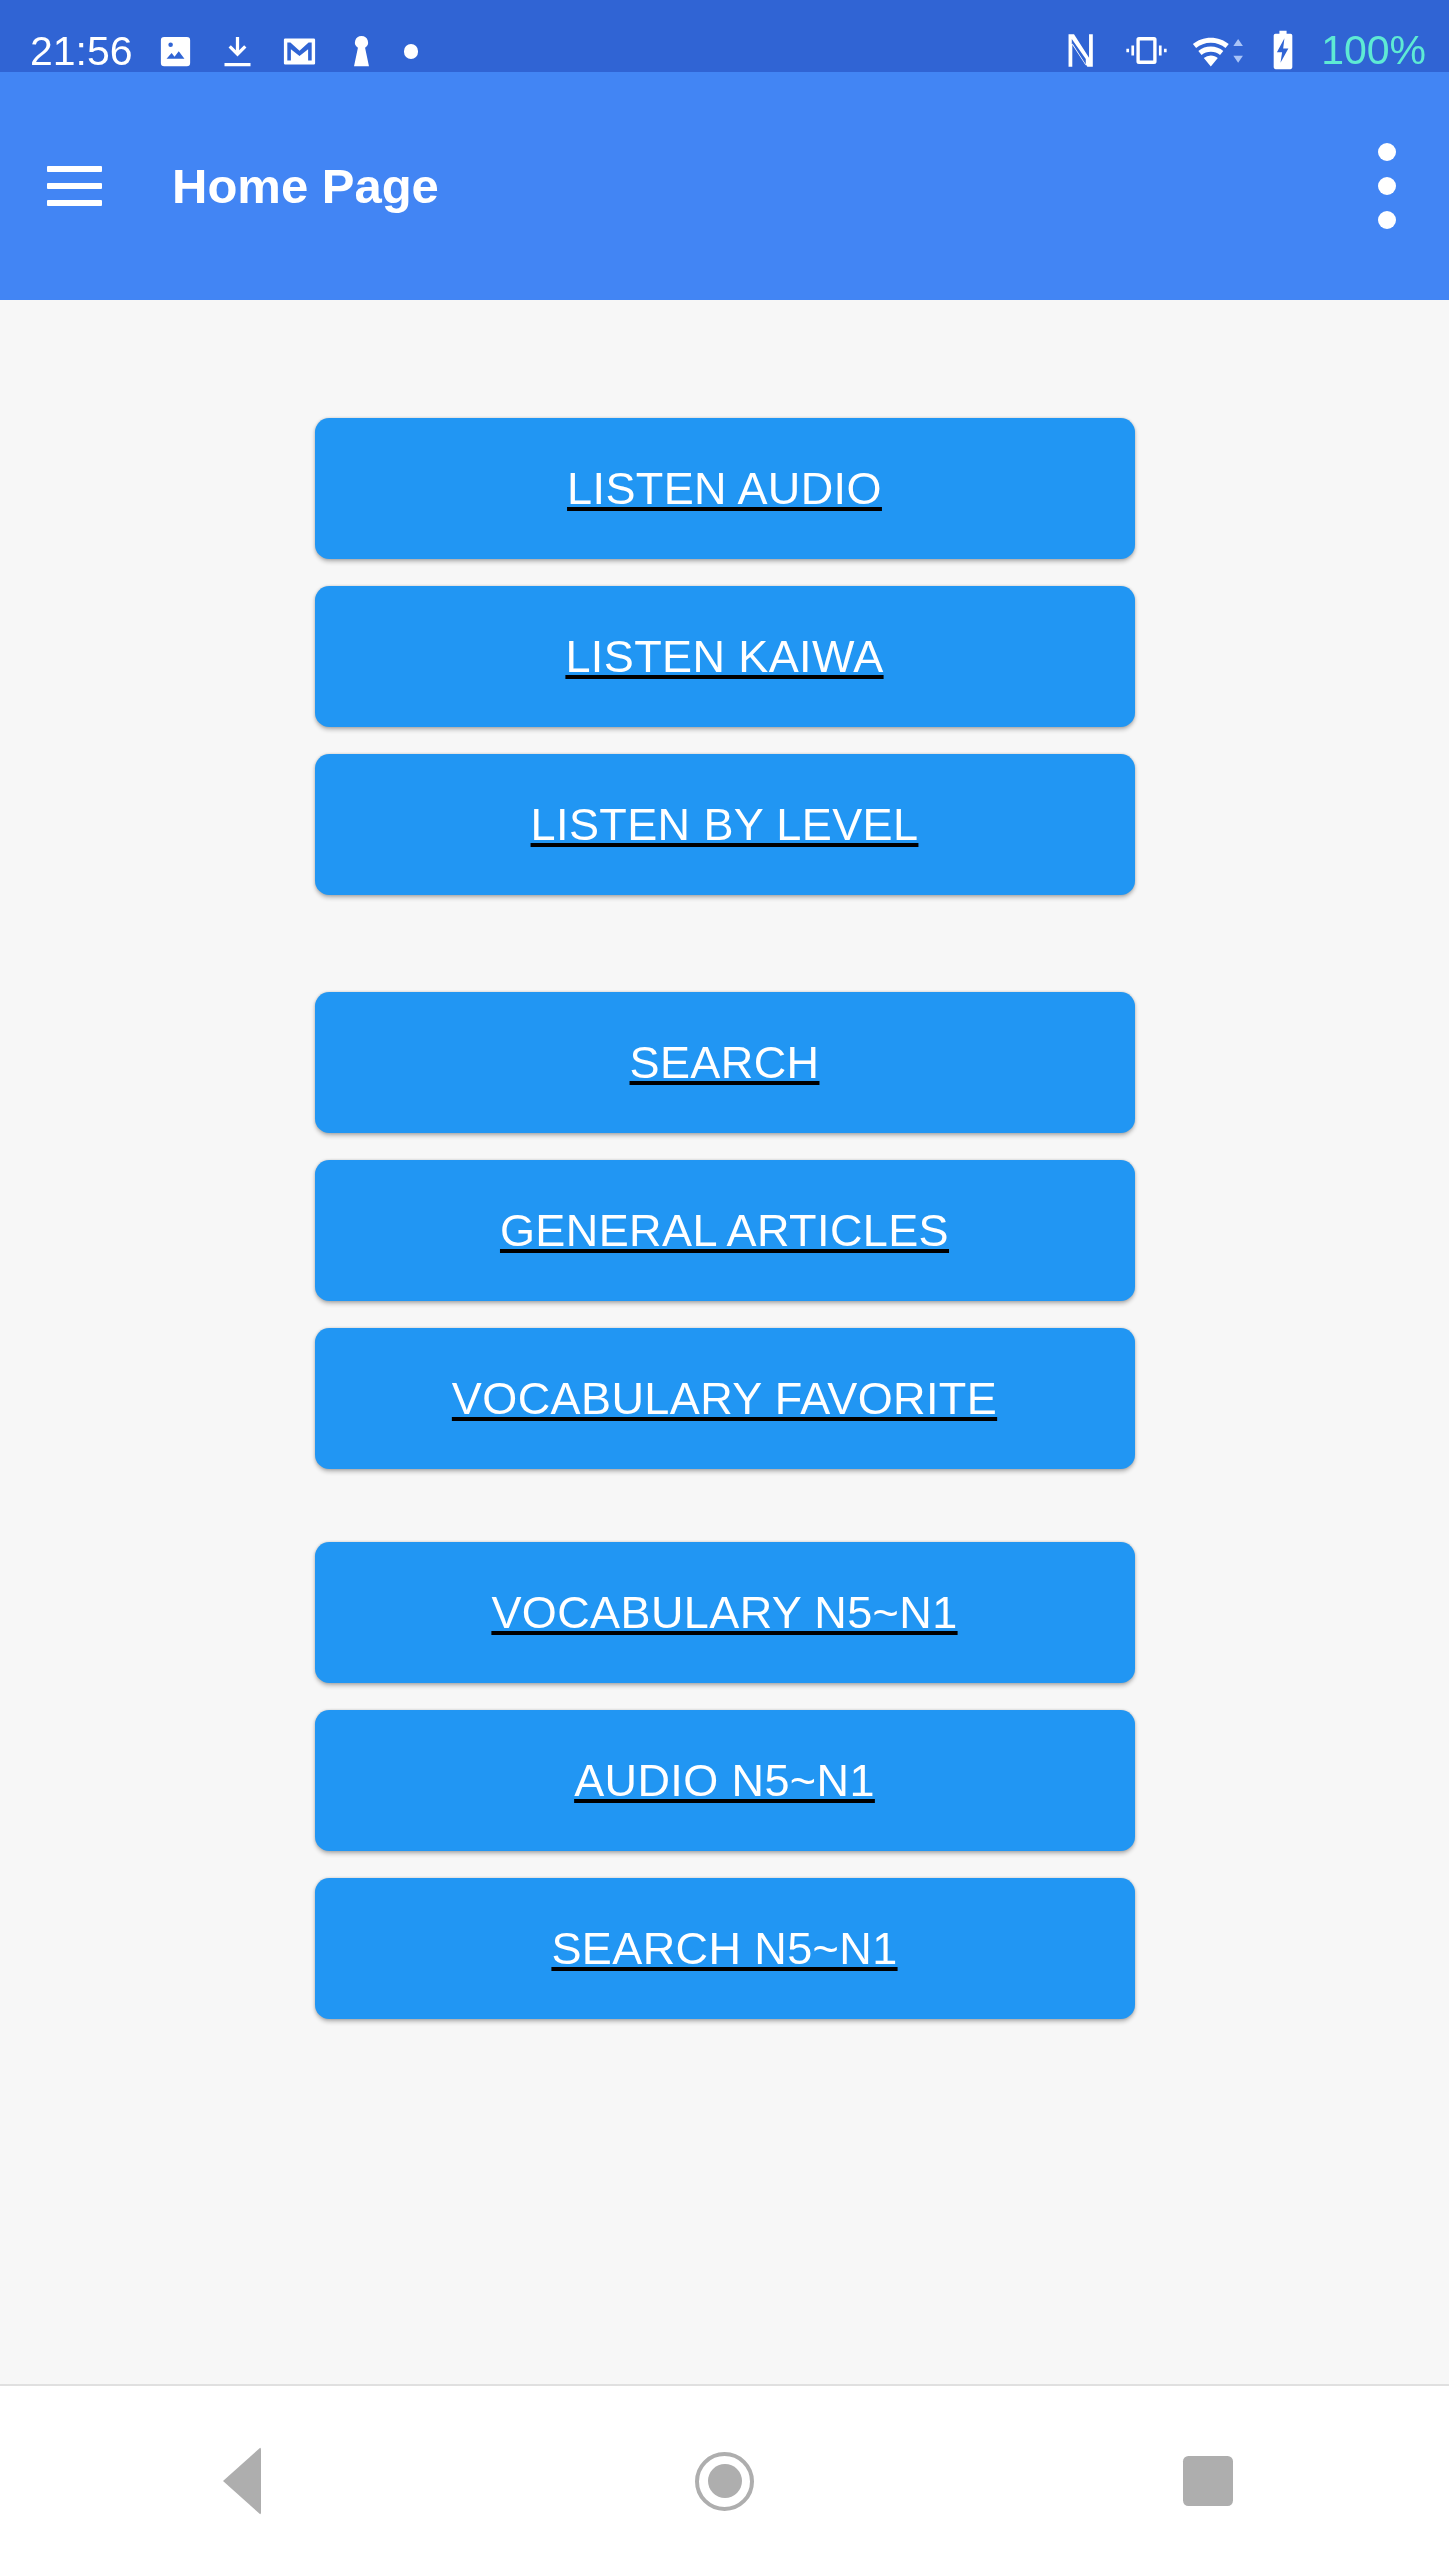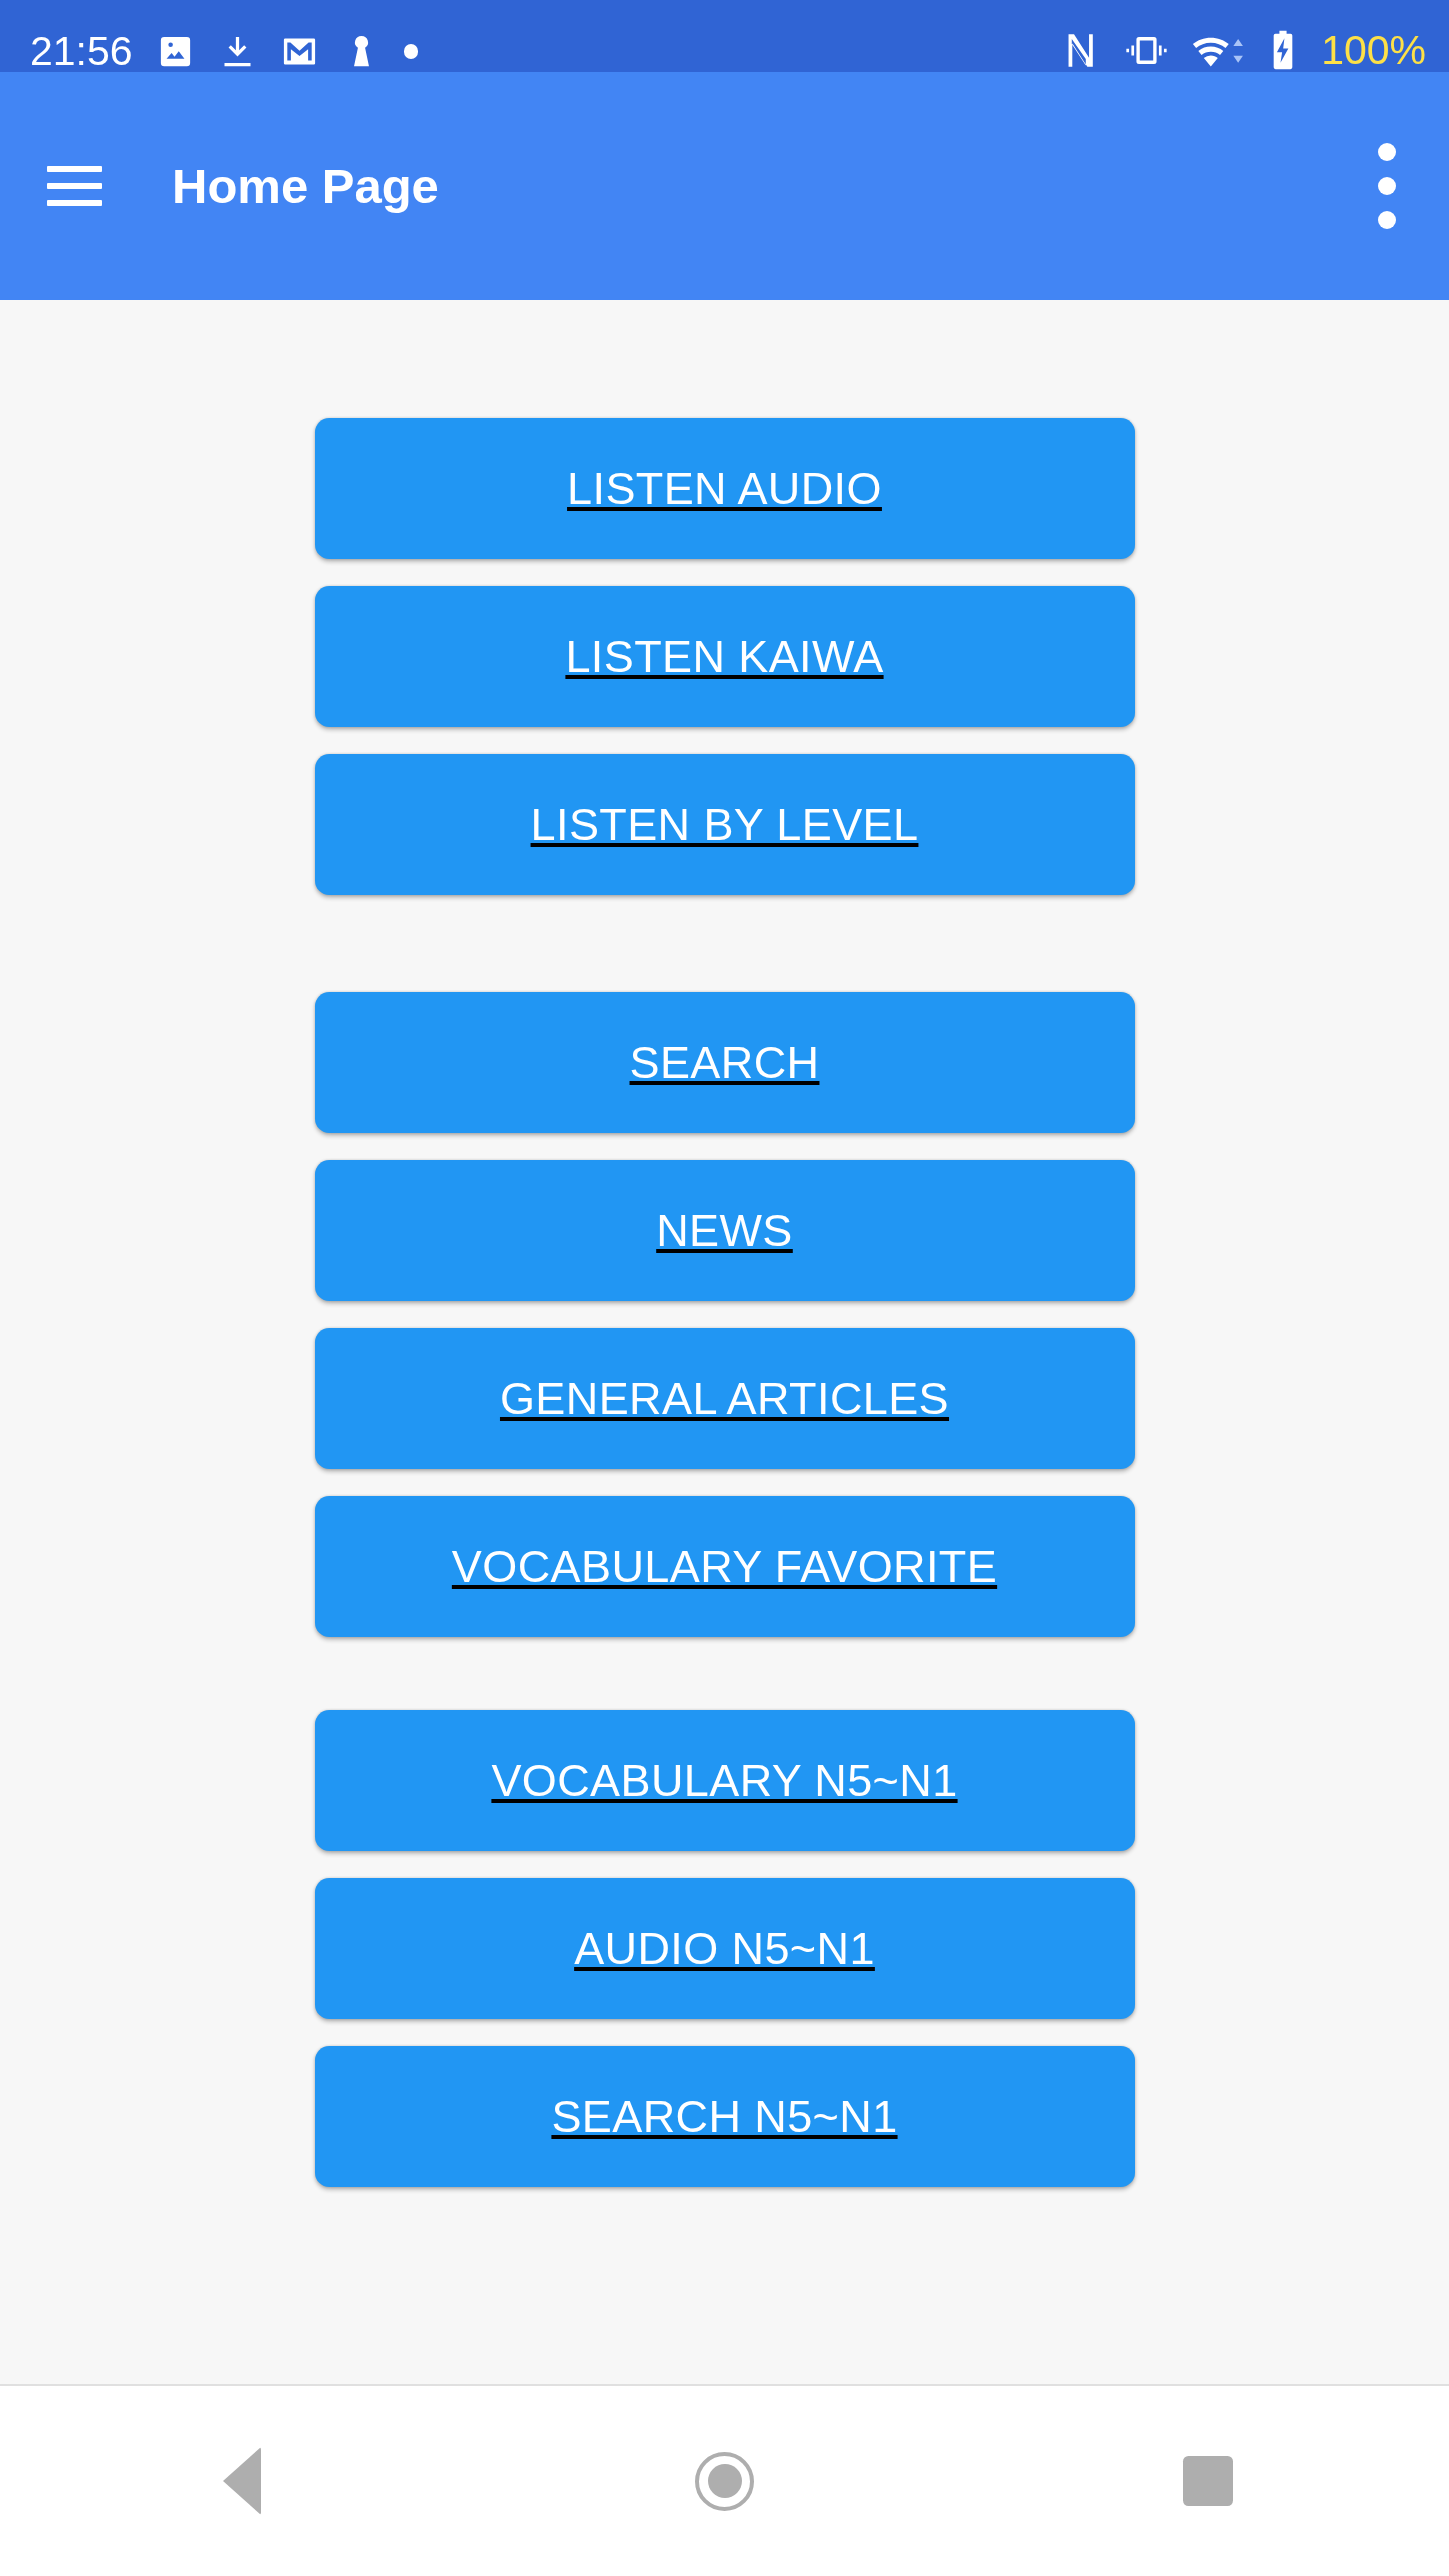--- a/index.html
+++ b/index.html
@@ -45,21 +45,21 @@
     line-height: 1;
     white-space: nowrap;
   }
   .status-right {
     margin-left: auto;
     display: flex;
     align-items: center;
     gap: 21.5px;
   }
   .status-battery-text {
-    color: #fde047;
+    color: #5eead4;
     font-size: 41px;
     font-weight: 400;
     line-height: 1;
     white-space: nowrap;
     margin-left: 1.8px;
   }
   .sicon {
     display: block;
     line-height: 0;
   }
@@ -303,21 +303,20 @@
     <div class="btn-group">
       <button class="action-btn">LISTEN AUDIO</button>
       <button class="action-btn">LISTEN KAIWA</button>
       <button class="action-btn">LISTEN BY LEVEL</button>
     </div>
 
     <div class="group-gap-1"></div>
 
     <div class="btn-group">
       <button class="action-btn">SEARCH</button>
-      <button class="action-btn">NEWS</button>
       <button class="action-btn">GENERAL ARTICLES</button>
       <button class="action-btn">VOCABULARY FAVORITE</button>
     </div>
 
     <div class="group-gap-2"></div>
 
     <div class="btn-group">
       <button class="action-btn">VOCABULARY N5~N1</button>
       <button class="action-btn">AUDIO N5~N1</button>
       <button class="action-btn">SEARCH N5~N1</button>

